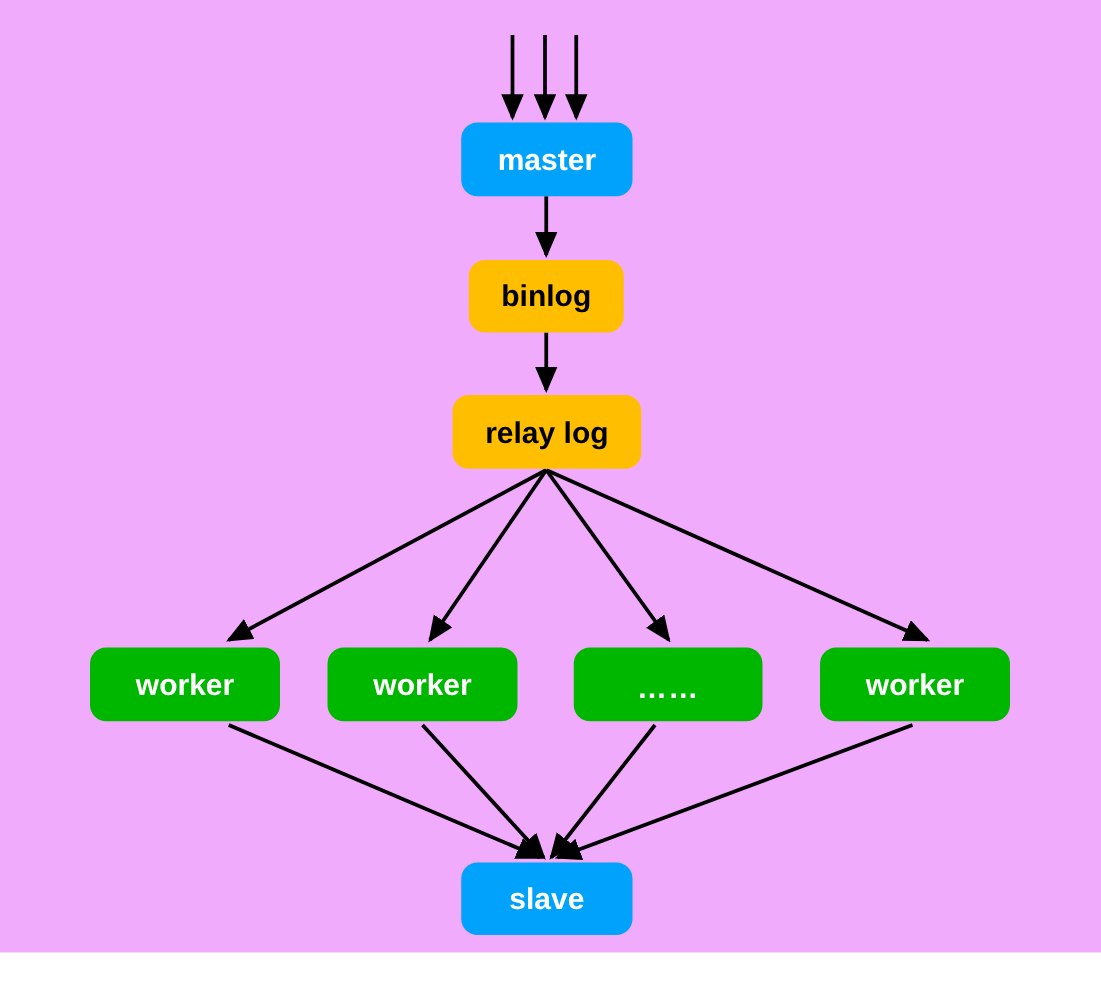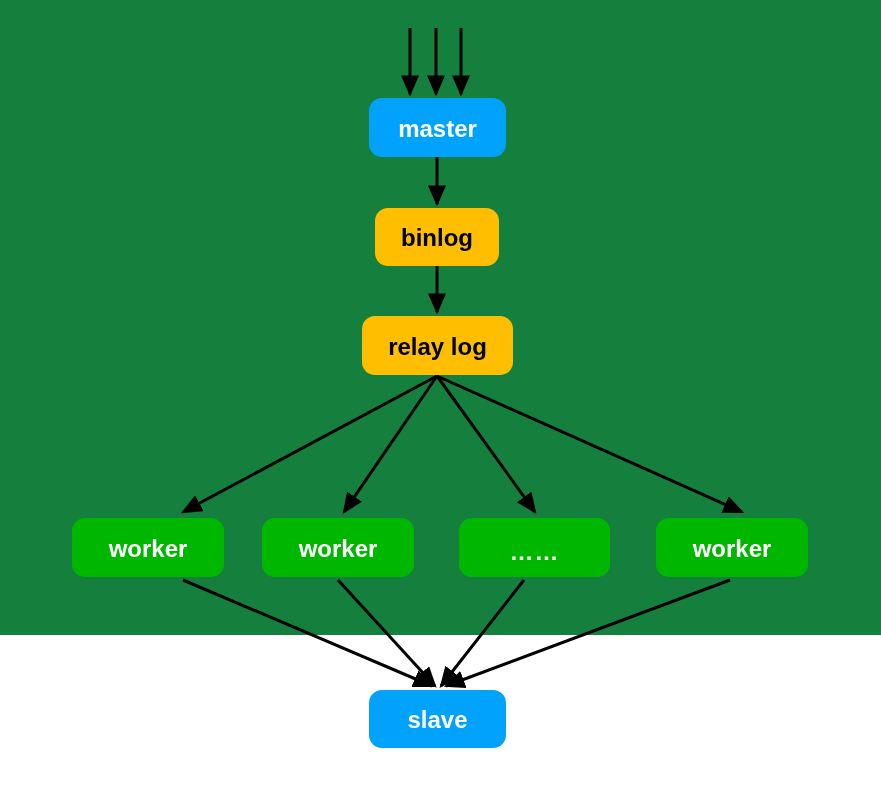--- a/index.html
+++ b/index.html
@@ -9,22 +9,22 @@
   }
   body {
     width: 881px;
     height: 789px;
     font-family: "Liberation Sans", sans-serif;
     overflow: hidden;
   }
   #diagram-root {
     position: relative;
     width: 881px;
-    height: 635px;
-    background: #15803d;
+    height: 762px;
+    background: #f0abfc;
   }
   svg#diagram-svg {
     position: absolute;
     top: 0;
     left: 0;
     width: 881px;
     height: 789px;
     display: block;
   }
   .node-label {

